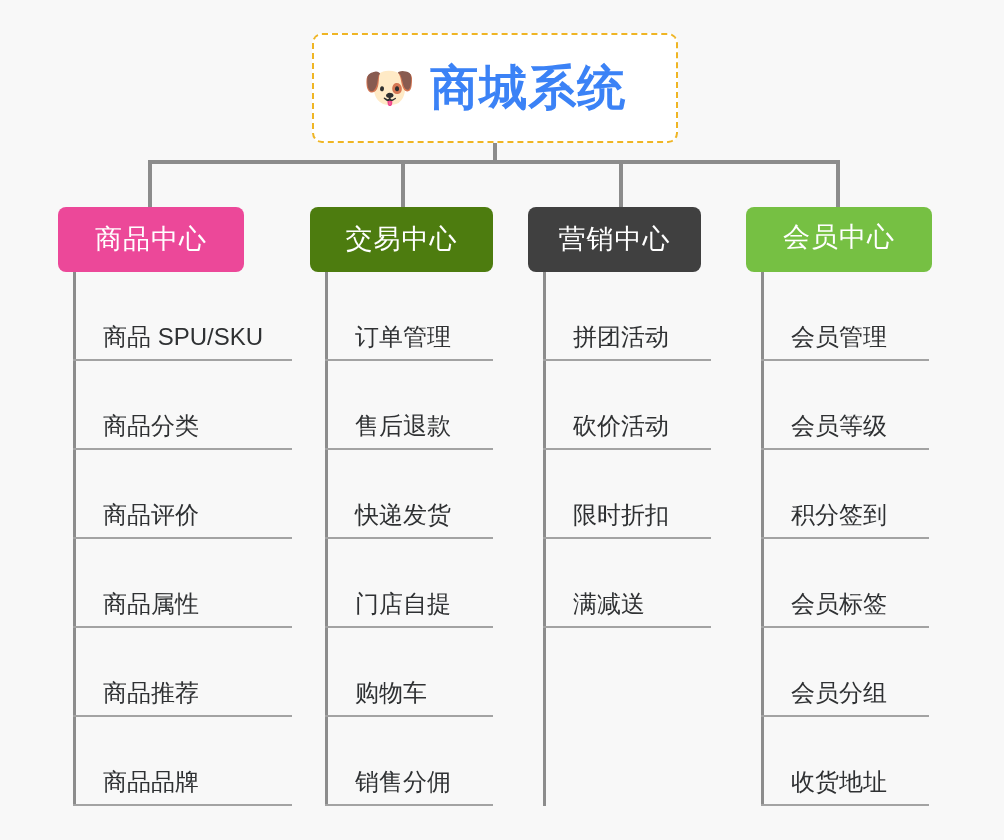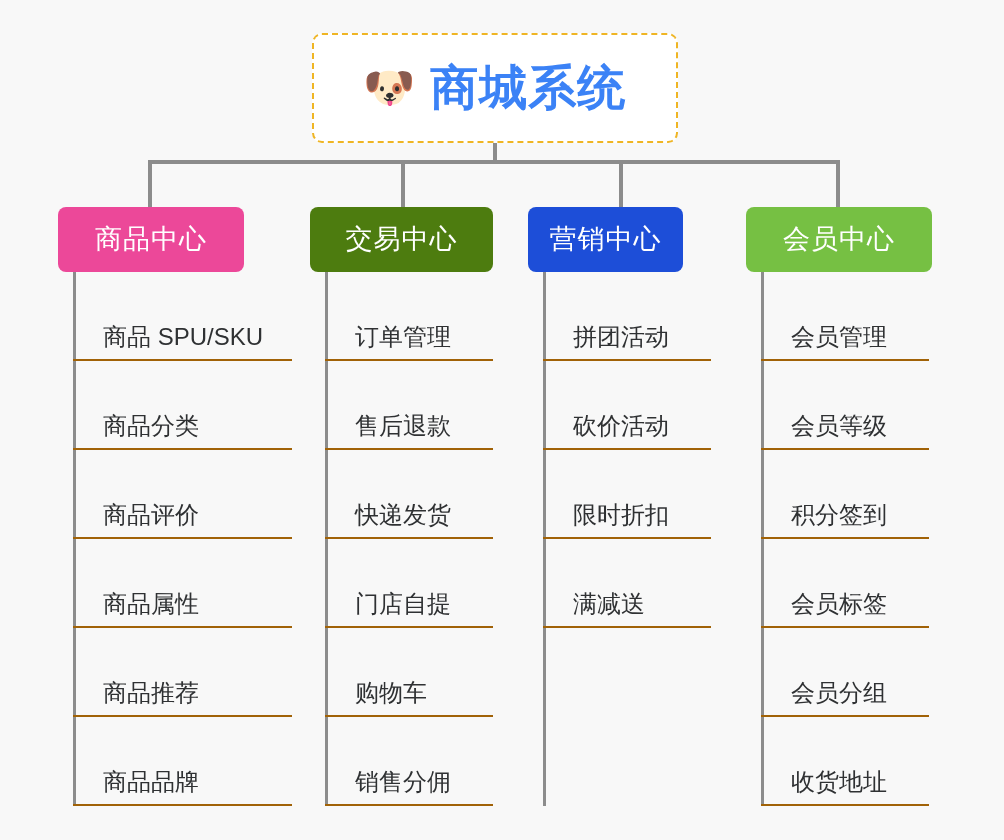--- a/index.html
+++ b/index.html
@@ -95,21 +95,21 @@
     left: 15px;
     top: 65px;
     margin: 0;
     padding: 0;
     list-style: none;
   }
   .leaf {
     position: relative;
     height: 89px;
     box-sizing: border-box;
-    border-bottom: 2px solid #a16207;
+    border-bottom: 2px solid #a3a3a3;
     display: flex;
     align-items: flex-end;
     justify-content: flex-start;
     padding: 0 0 4px 0;
   }
   .leaf-label {
     display: block;
     font-size: 24px;
     line-height: 1;
     color: #2f3133;
@@ -182,42 +182,42 @@
       <li class="leaf">
           <span class="leaf-label">购物车</span>
         </li>
       <li class="leaf">
           <span class="leaf-label">销售分佣</span>
         </li>
     </ul>
   </div>
 
   <div class="branch" style="left:528px; width:200px;">
-    <div class="cat-box" style="width:155px; background:#1d4ed8;">
+    <div class="cat-box" style="width:173px; background:#404040;">
       <span class="cat-label">营销中心</span>
     </div>
     <div class="spine" style="height:534px;"></div>
     <ul class="leaf-list" style="width:168px;">
       <li class="leaf">
           <span class="leaf-label">拼团活动</span>
         </li>
       <li class="leaf">
           <span class="leaf-label">砍价活动</span>
         </li>
       <li class="leaf">
           <span class="leaf-label">限时折扣</span>
         </li>
       <li class="leaf">
           <span class="leaf-label">满减送</span>
         </li>
     </ul>
   </div>
 
   <div class="branch" style="left:746px; width:200px;">
-    <div class="cat-box" style="width:186px; background:#76c043;">
+    <div class="cat-box" style="width:186px; background:#76c043;font-family:Liberation Mono, monospace;">
       <span class="cat-label">会员中心</span>
     </div>
     <div class="spine" style="height:534px;"></div>
     <ul class="leaf-list" style="width:168px;">
       <li class="leaf">
           <span class="leaf-label">会员管理</span>
         </li>
       <li class="leaf">
           <span class="leaf-label">会员等级</span>
         </li>

